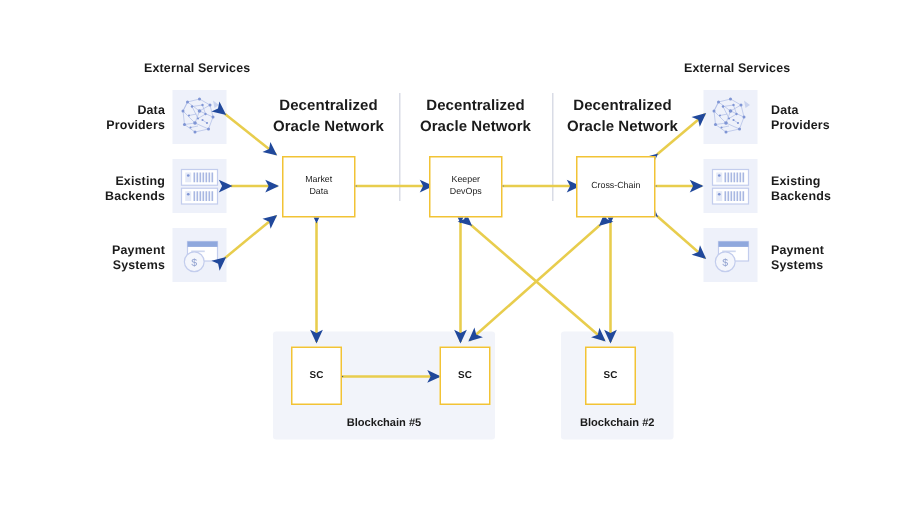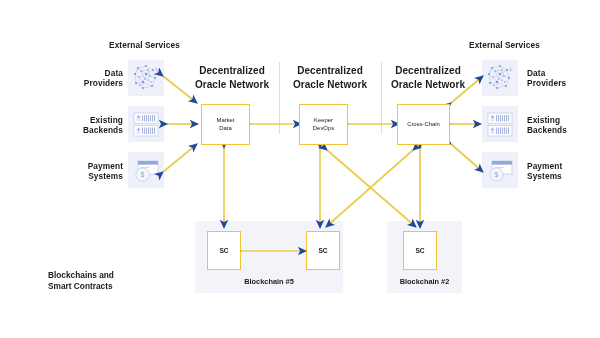--- a/index.html
+++ b/index.html
@@ -4,21 +4,21 @@
 <style>
   html,body{margin:0;padding:0;}
   body{
     width:600px;height:338px;
     background:#ffffff;
     font-family:"Liberation Sans", sans-serif;
     overflow:hidden;
     position:relative;
     color:#1b1b1b;
   }
-  #canvas{position:absolute;left:17px;top:0;width:552px;height:338px;}
+  #canvas{position:absolute;left:4px;top:0;width:552px;height:338px;}
   .svg-layer{position:absolute;left:0;top:0;width:600px;height:338px;pointer-events:none;}
 
   
   .lbl{position:absolute;font-weight:bold;line-height:1.25;white-space:pre-line;}
   .lbl-head{font-size:8.3px;letter-spacing:.1px;}
   .lbl-side{font-size:8.3px;letter-spacing:.1px;}
   .lbl-don{font-size:10px;text-align:center;line-height:1.35;letter-spacing:.05px;}
   .lbl-chain{position:absolute;font-size:7.4px;font-weight:bold;text-align:center;}
   .lbl-bc{position:absolute;font-size:8.3px;font-weight:bold;line-height:1.3;white-space:pre-line;}
 
@@ -275,16 +275,14 @@
 
   <div class="scbox" style="left:190px;top:231px;width:34px;height:39px;">SC</div>
 
   <div class="scbox" style="left:289px;top:231px;width:34px;height:39px;">SC</div>
 
   <div class="scbox" style="left:386px;top:231px;width:34px;height:39px;">SC</div>
 
   <div class="lbl-chain" style="left:178px;top:277px;width:148px;">Blockchain #5</div>
   <div class="lbl-chain" style="left:370px;top:277px;width:75px;">Blockchain #2</div>
 
-  <div class="lbl-bc" style="left:31px;top:270px;width:110px;">Blockchains and
-Smart Contracts</div>
 
 </div>
 
 </body></html>

